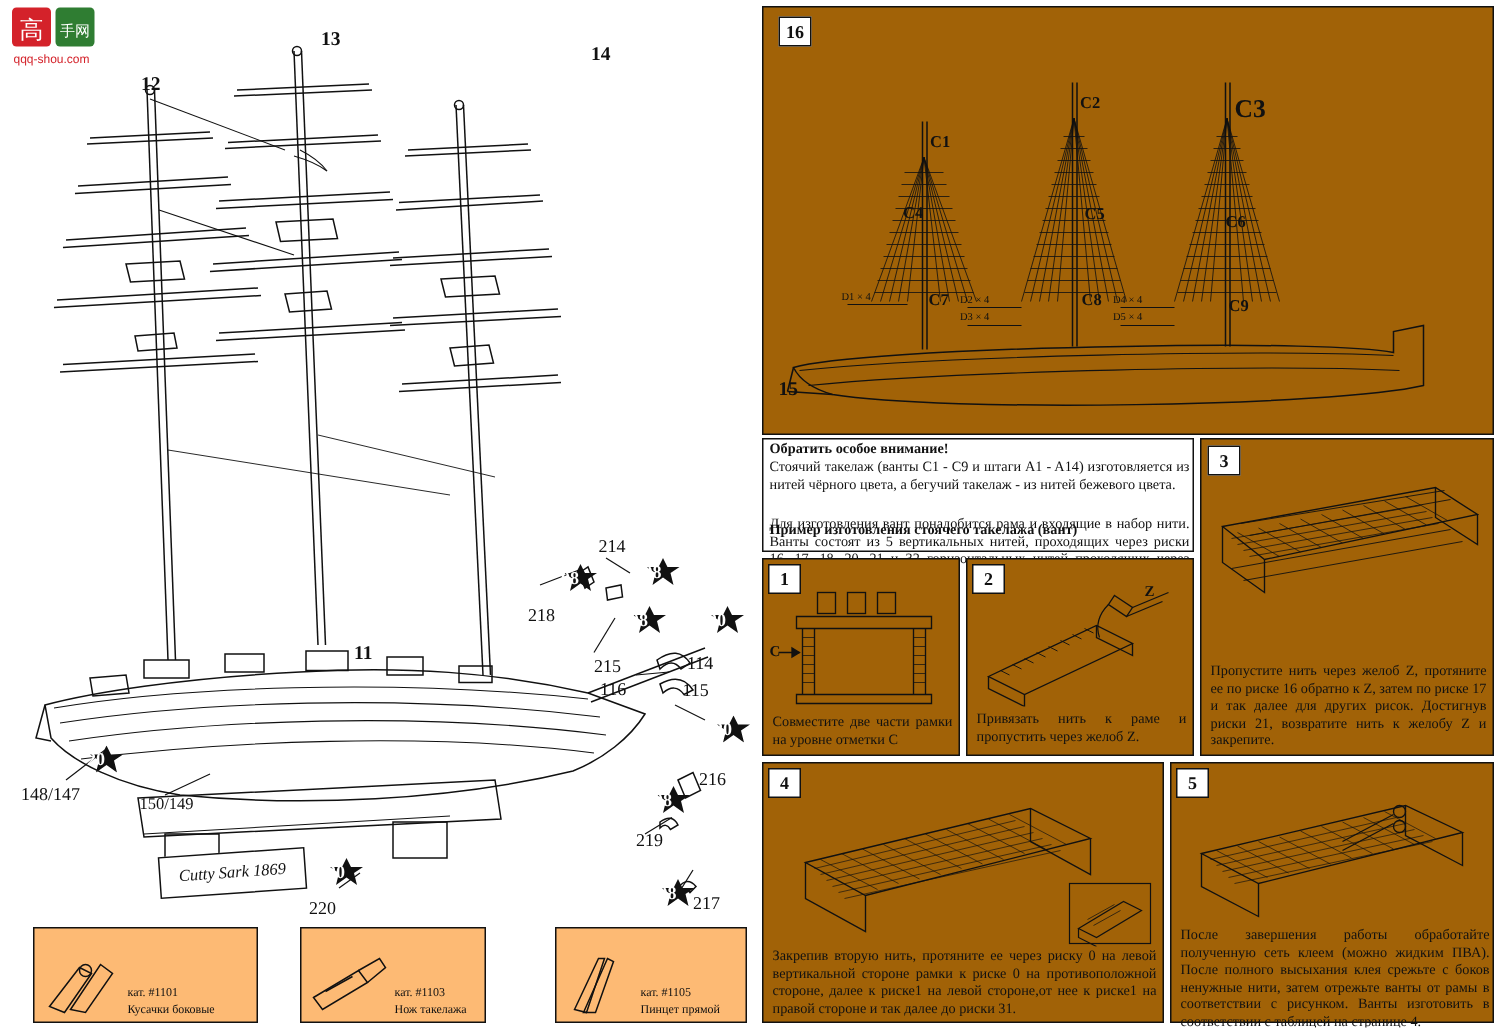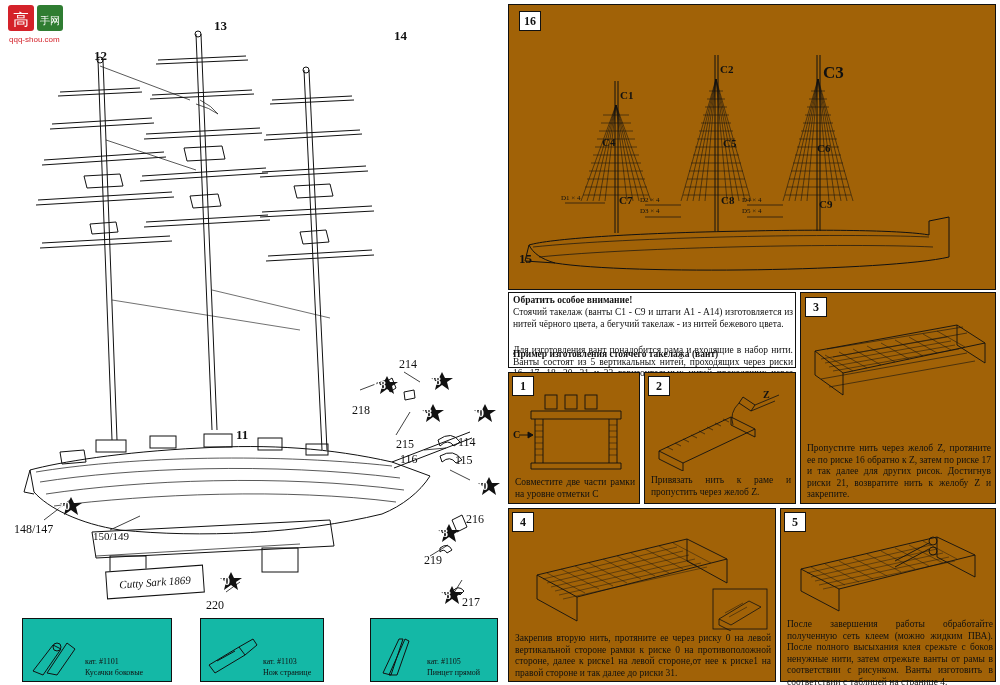--- a/index.html
+++ b/index.html
@@ -6,21 +6,21 @@
   body{width:1000px;height:685px;position:relative;font-family:"Liberation Serif",serif;color:#111;overflow:hidden;}
   #sheet{position:absolute;left:0;top:0;width:1000px;height:685px;}
   .panel{position:absolute;border:1px solid #111;box-sizing:border-box;background:#a16207;}
   .num{position:absolute;font-family:"Liberation Serif",serif;font-size:13px;font-weight:bold;color:#111;}
   .numbox{position:absolute;border:1px solid #111;background:#fff;font-size:12px;font-weight:bold;
           text-align:center;line-height:18px;width:22px;height:20px;box-sizing:border-box;}
   .lbl{position:absolute;font-size:11px;color:#111;font-family:"Liberation Serif",serif;}
   .lblb{position:absolute;font-size:11px;color:#111;font-weight:bold;font-family:"Liberation Serif",serif;}
   .cap{position:absolute;font-size:9.5px;line-height:11.5px;color:#111;text-align:justify;font-family:"Liberation Serif",serif;}
   .warnbox{position:absolute;border:1px solid #111;box-sizing:border-box;background:#fff;}
-  .tool{position:absolute;border:1px solid #111;box-sizing:border-box;background:#14b8a6;}
+  .tool{position:absolute;border:1px solid #111;box-sizing:border-box;background:#fdba74;}
   .toolcap{position:absolute;font-size:8px;line-height:9.5px;color:#111;font-family:"Liberation Serif",serif;}
   .star{position:absolute;width:26px;height:18px;}
   .star .t{position:absolute;left:0;top:0;width:26px;height:18px;font-size:12px;font-weight:bold;color:#fff;
            text-align:left;line-height:18px;}
   .logo{position:absolute;left:6px;top:4px;width:72px;height:40px;}
   .plate{position:absolute;border:1px solid #111;background:#fff;}
   svg{display:block;}
   .tiny{font-size:7px;}
 </style>
 </head>
@@ -248,21 +248,21 @@
 
   <div class="tool" style="left:200px;top:618px;width:124px;height:64px;">
     <svg width="58" height="52" viewBox="0 0 58 52" style="position:absolute;left:4px;top:6px;">
       <g fill="none" stroke="#111" stroke-width="1">
         <path d="M4,40 L34,22 L40,30 L10,48 Z"></path>
         <path d="M34,22 L48,14 L52,20 L40,30"></path>
         <line x1="12" y1="36" x2="30" y2="26"></line>
       </g>
     </svg>
     <div class="toolcap" style="left:62px;top:38px;width:84px;">кат. #1103</div>
-    <div class="toolcap" style="left:62px;top:49px;width:84px;">Нож странице</div>
+    <div class="toolcap" style="left:62px;top:49px;width:84px;">Нож такелажа</div>
   </div>
 
   <div class="tool" style="left:370px;top:618px;width:128px;height:64px;">
     <svg width="52" height="52" viewBox="0 0 52 52" style="position:absolute;left:4px;top:6px;">
       <g fill="none" stroke="#111" stroke-width="1">
         <path d="M8,48 L24,14 L28,14 L16,50 Z"></path>
         <path d="M14,50 L30,14 L34,16 L22,50 Z"></path>
       </g>
     </svg>
     <div class="toolcap" style="left:56px;top:38px;width:70px;">кат. #1105</div>

